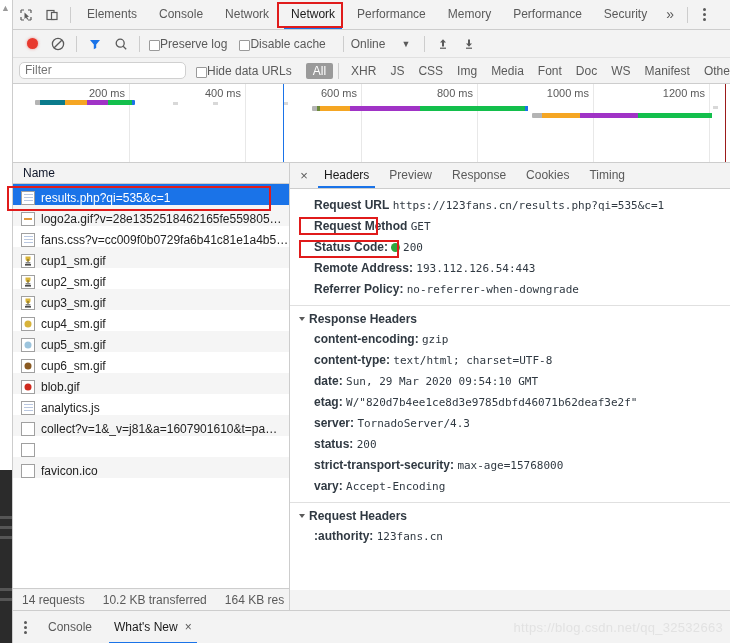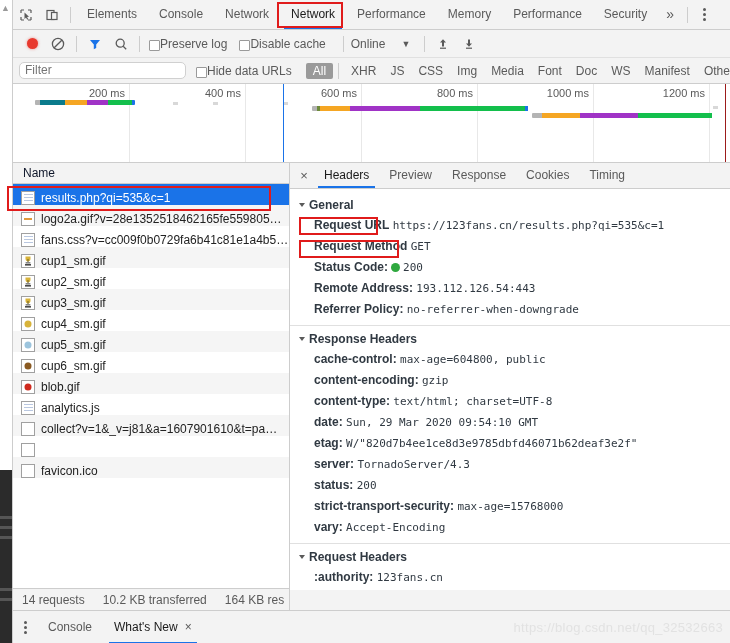--- a/index.html
+++ b/index.html
@@ -678,39 +678,34 @@
           <div class="det-tab">
             <span>Cookies</span>
           </div>
           <div class="det-tab">
             <span>Timing</span>
           </div>
         </div>
 
         <div class="det-body">
 
-          <div class="sec-title">
-            <span class="tri"></span>
-            <span>General</span>
-          </div>
           <div id="general-rows">
               <div class="hdr-row"><span class="hdr-name">Request URL</span> <span class="hdr-val">https://123fans.cn/results.php?qi=535&amp;c=1</span></div>
               <div class="hdr-row"><span class="hdr-name">Request Method</span> <span class="hdr-val">GET</span></div>
               <div class="hdr-row"><span class="hdr-name">Status Code:</span><span class="status-dot"></span><span class="hdr-val">200</span></div>
               <div class="hdr-row"><span class="hdr-name">Remote Address:</span> <span class="hdr-val">193.112.126.54:443</span></div>
               <div class="hdr-row"><span class="hdr-name">Referrer Policy:</span> <span class="hdr-val">no-referrer-when-downgrade</span></div>
             </div>
           <div class="hsep"></div>
 
           <div class="sec-title">
             <span class="tri"></span>
             <span>Response Headers</span>
           </div>
           <div id="resp-rows">
-              <div class="hdr-row"><span class="hdr-name">cache-control:</span> <span class="hdr-val">max-age=604800, public</span></div>
               <div class="hdr-row"><span class="hdr-name">content-encoding:</span> <span class="hdr-val">gzip</span></div>
               <div class="hdr-row"><span class="hdr-name">content-type:</span> <span class="hdr-val">text/html; charset=UTF-8</span></div>
               <div class="hdr-row"><span class="hdr-name">date:</span> <span class="hdr-val">Sun, 29 Mar 2020 09:54:10 GMT</span></div>
               <div class="hdr-row"><span class="hdr-name">etag:</span> <span class="hdr-val">W/"820d7b4ee1ce8d3e9785dbfd46071b62deaf3e2f"</span></div>
               <div class="hdr-row"><span class="hdr-name">server:</span> <span class="hdr-val">TornadoServer/4.3</span></div>
               <div class="hdr-row"><span class="hdr-name">status:</span> <span class="hdr-val">200</span></div>
               <div class="hdr-row"><span class="hdr-name">strict-transport-security:</span> <span class="hdr-val">max-age=15768000</span></div>
               <div class="hdr-row"><span class="hdr-name">vary:</span> <span class="hdr-val">Accept-Encoding</span></div>
             </div>
           <div class="hsep"></div>

